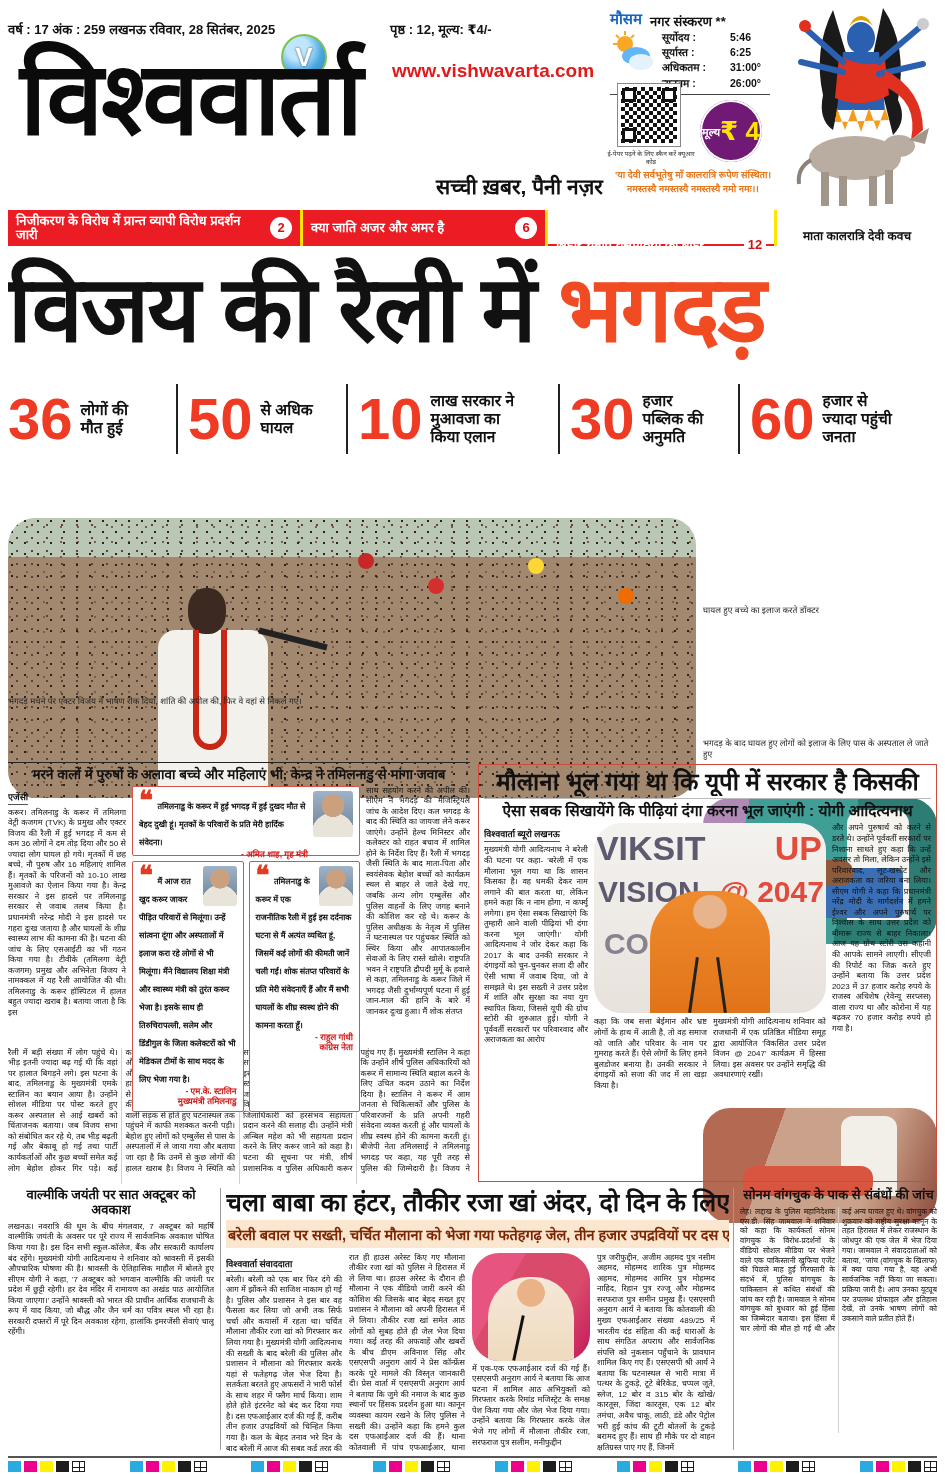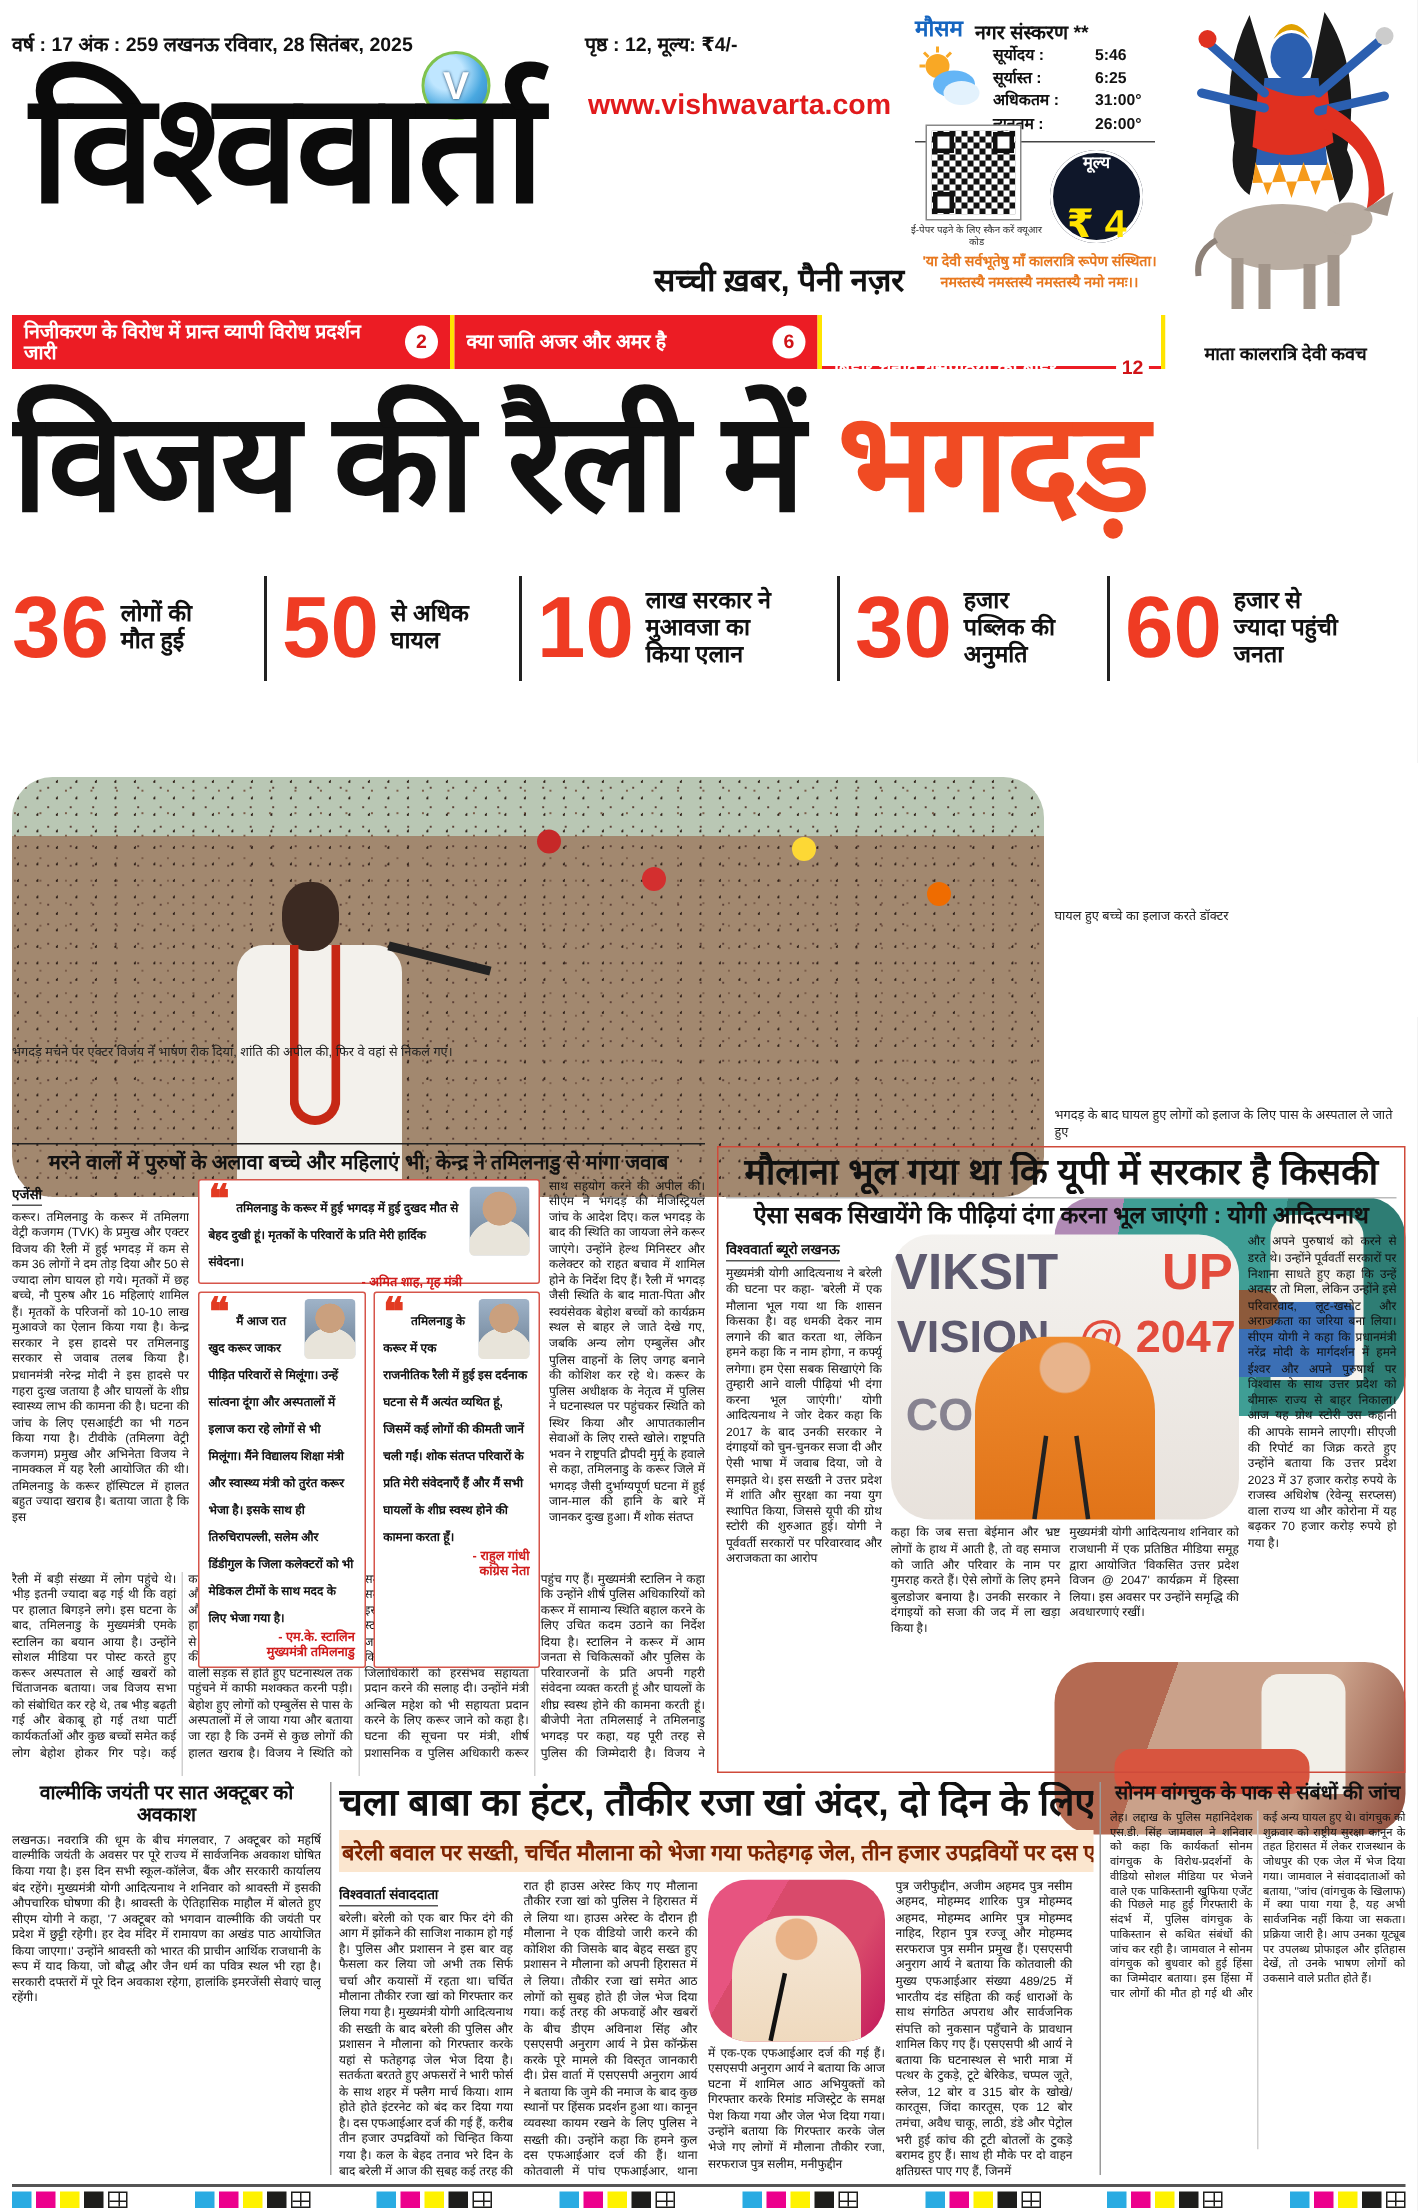--- a/index.html
+++ b/index.html
@@ -24,22 +24,22 @@
   .wrow{display:flex;font-weight:bold;line-height:1.45;}
   .wrow .lbl{width:58px;}
   .wrow .lbl::after{content:" :";}
   .wrow .val{margin-left:10px;}
   .weather-rule{border-bottom:1px solid #444;margin-top:3px;width:160px;}
   .qr{width:62px;height:62px;background-image:repeating-conic-gradient(#111 0% 25%,#fff 0% 50%);
       background-size:8px 8px;border:3px solid #fff;outline:1px solid #888;position:relative;}
   .qr i{position:absolute;width:14px;height:14px;border:3px solid #111;background:#fff;}
   .qr i:nth-child(1){left:1px;top:1px;} .qr i:nth-child(2){right:1px;top:1px;} .qr i:nth-child(3){left:1px;bottom:1px;}
   .qr-cap{width:90px;font-size:6.5px;text-align:center;line-height:1.25;color:#333;}
-  .price-circle{width:62px;height:62px;border-radius:50%;background:#0f172a;color:#fff;
-      display:flex;flex-direction:column;align-items:center;justify-content:space-between;box-shadow:0 0 0 2px #fff inset;}
+  .price-circle{width:62px;height:62px;border-radius:50%;background:#701a75;color:#fff;
+      display:flex;flex-direction:row;align-items:center;justify-content:center;box-shadow:0 0 0 2px #fff inset;}
   .price-circle .plabel{font-size:11px;font-weight:bold;}
   .price-circle .pval{font-size:26px;font-weight:bold;color:#ffe400;line-height:1;}
   .mantra{width:186px;text-align:center;color:#e8781e;font-weight:bold;font-size:9.5px;line-height:1.5;}
 
   
   .strip{display:flex;height:36px;align-items:stretch;}
   .teaser{background:#ec1c24;color:#fff;display:flex;align-items:center;gap:6px;
           padding:0 8px;font-weight:bold;font-size:13px;line-height:1.1;}
   .teaser .pg{min-width:22px;height:22px;border-radius:50%;background:#fff;color:#d01317;
           display:flex;align-items:center;justify-content:center;font-size:13px;flex:none;margin-left:auto;}

